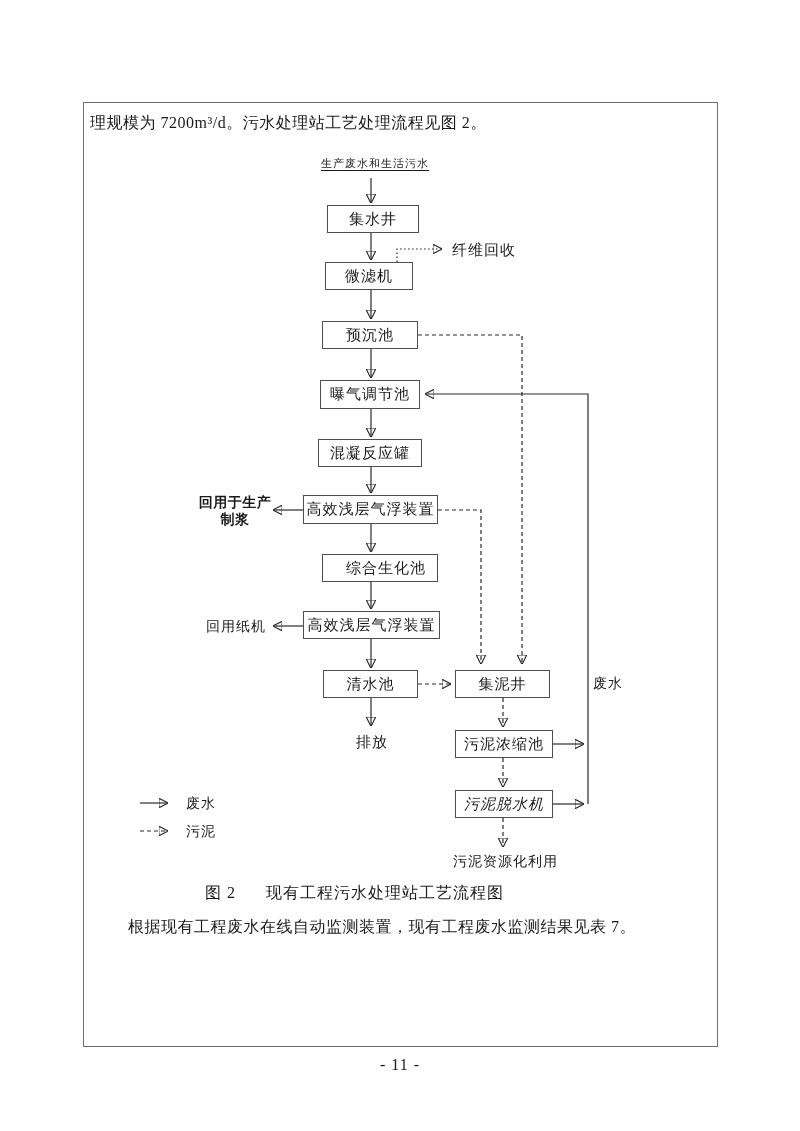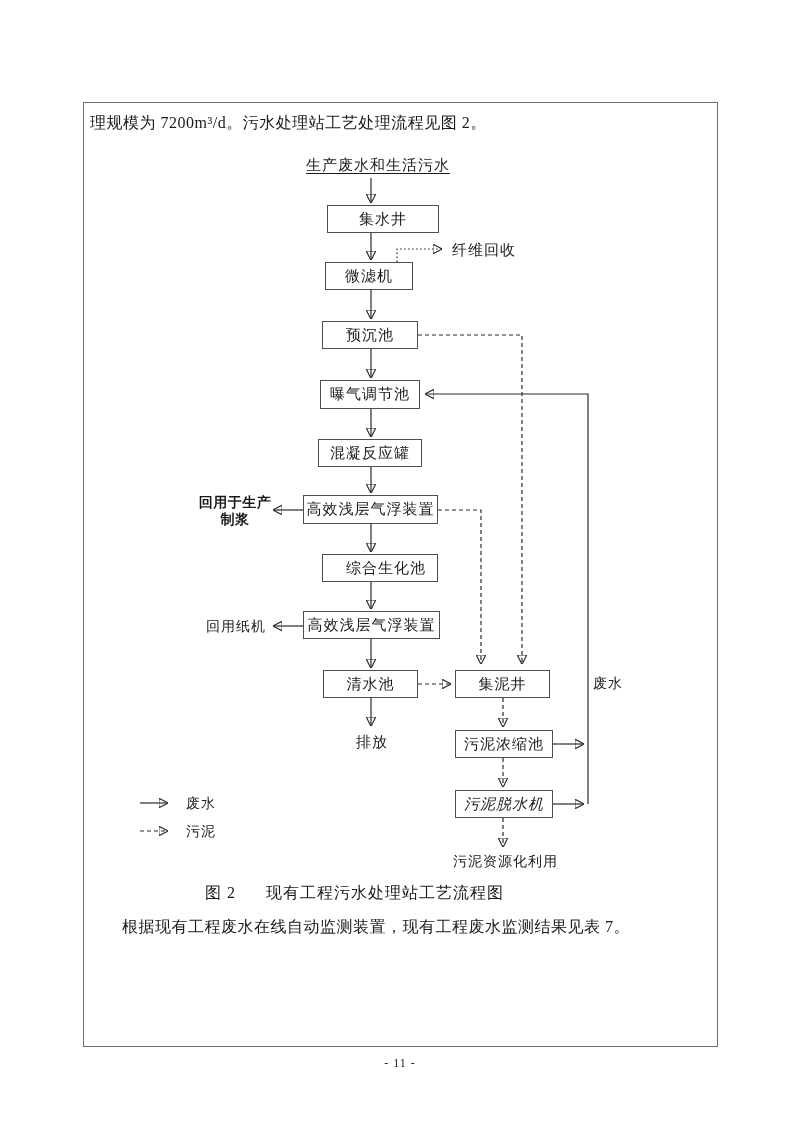--- a/index.html
+++ b/index.html
@@ -19,32 +19,32 @@
   .edges path.dashed{stroke-dasharray:4 3;}
   .edges path.dotted{stroke-dasharray:1.6 2.4;}
   .node{
     position:absolute;border:1px solid #4f4f4f;background:#fff;
     display:flex;align-items:center;justify-content:center;
     font-size:15px;letter-spacing:1px;white-space:nowrap;box-sizing:border-box;
   }
   .fc-label{position:absolute;font-size:15px;letter-spacing:1px;white-space:nowrap;}
   .fc-label.small{font-size:14px;}
   .source-label{
-    position:absolute;left:300px;top:144px;width:150px;text-align:right;
-    font-size:15px;letter-spacing:1px;text-decoration:underline;text-underline-offset:3px;
+    position:absolute;left:300px;top:144px;width:150px;text-align:center;
+    font-size:11px;letter-spacing:1px;text-decoration:underline;text-underline-offset:3px;
   }
   .reuse-pulping{
     position:absolute;left:196px;top:482px;width:78px;text-align:center;
     font-size:14px;line-height:17px;letter-spacing:0.5px;font-weight:bold;
   }
   .legend-label{position:absolute;font-size:14px;letter-spacing:1px;}
   .caption{position:absolute;left:205px;top:871px;font-size:16px;font-weight:normal;white-space:nowrap;letter-spacing:1px;}
   .caption .gap{display:inline-block;width:30px;}
-  .body-text{position:absolute;left:122px;top:905px;font-size:16px;letter-spacing:0.5px;white-space:nowrap;}
-  .page-number{position:absolute;left:0;right:0;top:1044px;text-align:center;font-size:12px;letter-spacing:1px;}
+  .body-text{position:absolute;left:128px;top:905px;font-size:16px;letter-spacing:0.5px;white-space:nowrap;}
+  .page-number{position:absolute;left:0;right:0;top:1044px;text-align:center;font-size:16px;letter-spacing:1px;}
 </style>
 </head>
 <body>
 
 <div class="page">
   <div class="frame"></div>
 
   <div class="intro">理规模为 7200m³/d。污水处理站工艺处理流程见图 2。</div>
 
   <svg class="edges" viewBox="0 0 800 1131" xmlns="http://www.w3.org/2000/svg">
@@ -78,21 +78,21 @@
     <path class="dashed" d="M503,686 L503,714" marker-end="url(#ah)"></path>
     <path class="dashed" d="M503,746 L503,774" marker-end="url(#ah)"></path>
     <path class="dashed" d="M503,806 L503,834" marker-end="url(#ah)"></path>
 
     <path d="M140,791 L167,791" marker-end="url(#ah)"></path>
     <path class="dashed" d="M140,819 L167,819" marker-end="url(#ah)"></path>
   </svg>
 
   <div class="source-label">生产废水和生活污水</div>
 
-  <div class="node" style="left:327px;top:193px;width:112px;height:28px;">集水井</div>
+  <div class="node" style="left:327px;top:193px;width:92px;height:28px;">集水井</div>
   <div class="node" style="left:325px;top:250px;width:88px;height:28px;">微滤机</div>
   <div class="node" style="left:322px;top:309px;width:96px;height:28px;">预沉池</div>
   <div class="node" style="left:320px;top:368px;width:100px;height:29px;">曝气调节池</div>
   <div class="node" style="left:318px;top:427px;width:104px;height:28px;">混凝反应罐</div>
   <div class="node" style="left:303px;top:483px;width:135px;height:29px;">高效浅层气浮装置</div>
   <div class="node" style="left:322px;top:542px;width:116px;height:28px;padding-left:12px;">综合生化池</div>
   <div class="node" style="left:303px;top:599px;width:137px;height:28px;">高效浅层气浮装置</div>
   <div class="node" style="left:323px;top:658px;width:95px;height:28px;">清水池</div>
   <div class="node" style="left:455px;top:658px;width:95px;height:28px;">集泥井</div>
   <div class="node" style="left:455px;top:718px;width:98px;height:28px;">污泥浓缩池</div>

